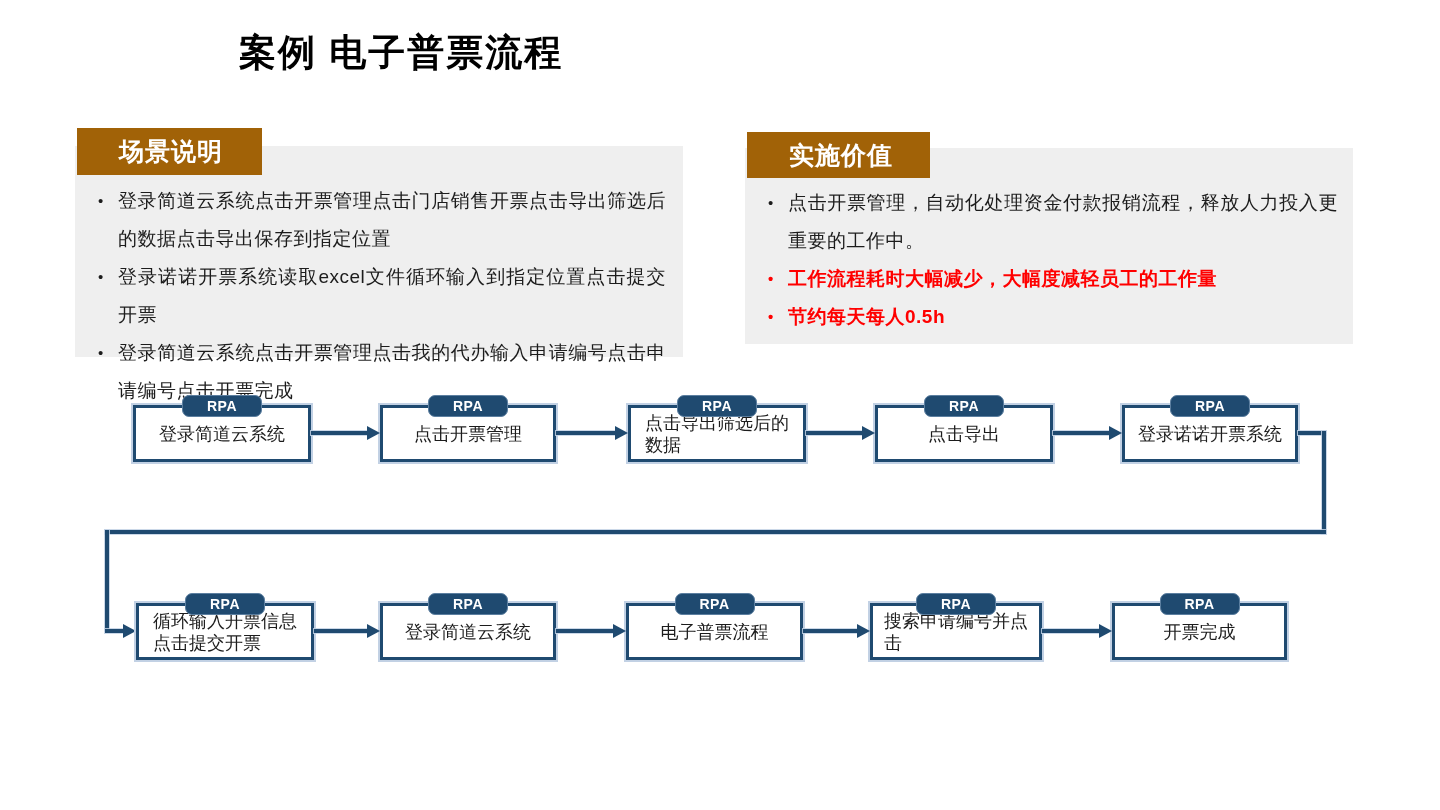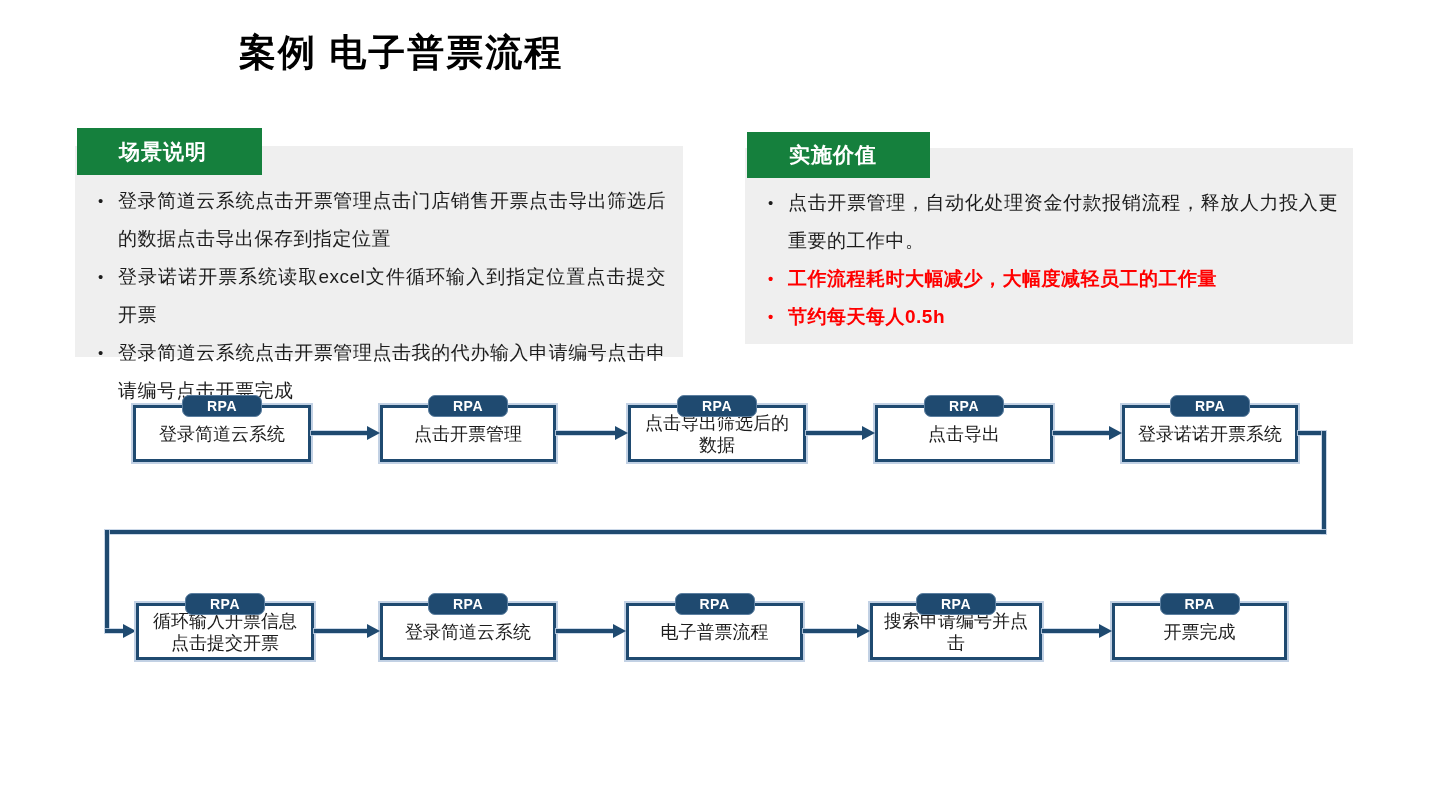--- a/index.html
+++ b/index.html
@@ -4,31 +4,31 @@
 <style>
   html,body{margin:0;padding:0;background:#ffffff;}
   body{font-family:"Liberation Sans","DejaVu Sans",sans-serif;}
   .slide{position:relative;width:1440px;height:810px;background:#ffffff;overflow:hidden;}
 
   
   .title{position:absolute;left:202px;top:28px;font-size:37px;font-weight:bold;color:#000000;letter-spacing:2px;margin-left:37px;}
 
   
   .panel{position:absolute;background:#efefef;}
-  .panel-header{position:absolute;background:#15803d;color:#ffffff;font-weight:bold;font-size:21px;
+  .panel-header{position:absolute;background:#a16207;color:#ffffff;font-weight:bold;font-size:25px;
     display:flex;align-items:center;padding-left:42px;box-sizing:border-box;letter-spacing:1px;}
   .bullets{position:absolute;}
   .bullet{display:flex;font-size:19px;color:#1c1c1c;line-height:38px;text-align:justify;letter-spacing:0.5px;}
   .bullet .dot{flex:none;width:20px;font-size:15px;}
   .bullet .btxt{flex:1;}
   .bullet.red{color:#ff0000;font-weight:bold;}
 
   
   .step{position:absolute;height:57px;background:#ffffff;border:3px solid #1f4a70;box-sizing:border-box;
-    box-shadow:0 0 0 2px #c2d1e4;display:flex;align-items:center;justify-content:center;text-align:center;}
+    box-shadow:0 0 0 2px #c2d1e4;display:flex;align-items:center;justify-content:center;text-align:left;}
   .step .lbl{font-size:18px;color:#1c1c1c;line-height:22px;white-space:pre-line;}
   .rpa{position:absolute;left:50%;transform:translateX(-50%);top:-13px;width:80px;height:22px;background:#1f4a70;
     border:1px solid #5c7fa0;border-radius:7px;color:#ffffff;font-weight:bold;font-size:14px;letter-spacing:0.5px;
     display:flex;align-items:center;justify-content:center;z-index:3;box-sizing:border-box;}
   .conn{position:absolute;background:#1f4a70;box-shadow:0 0 0 1px rgba(194,209,228,0.85);}
   .head{position:absolute;width:0;height:0;border-top:7px solid transparent;border-bottom:7px solid transparent;
     border-left:13px solid #1f4a70;}
 </style>
 </head>
 <body>

